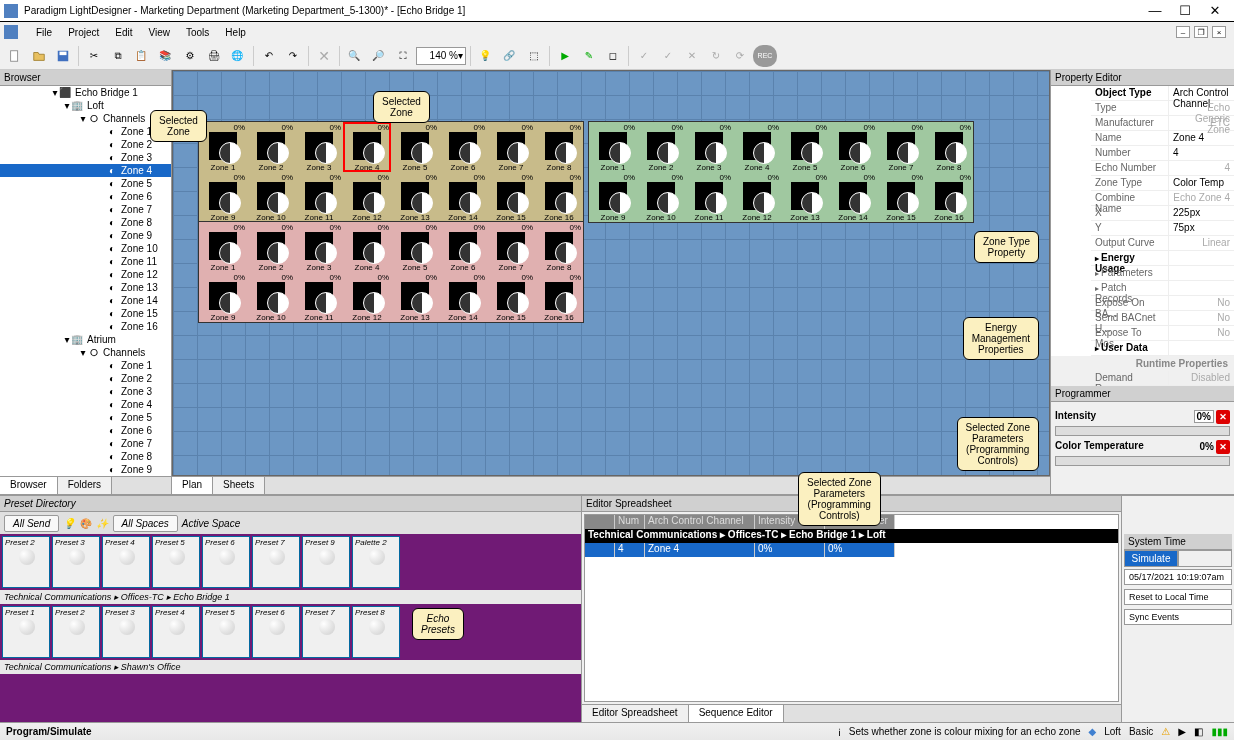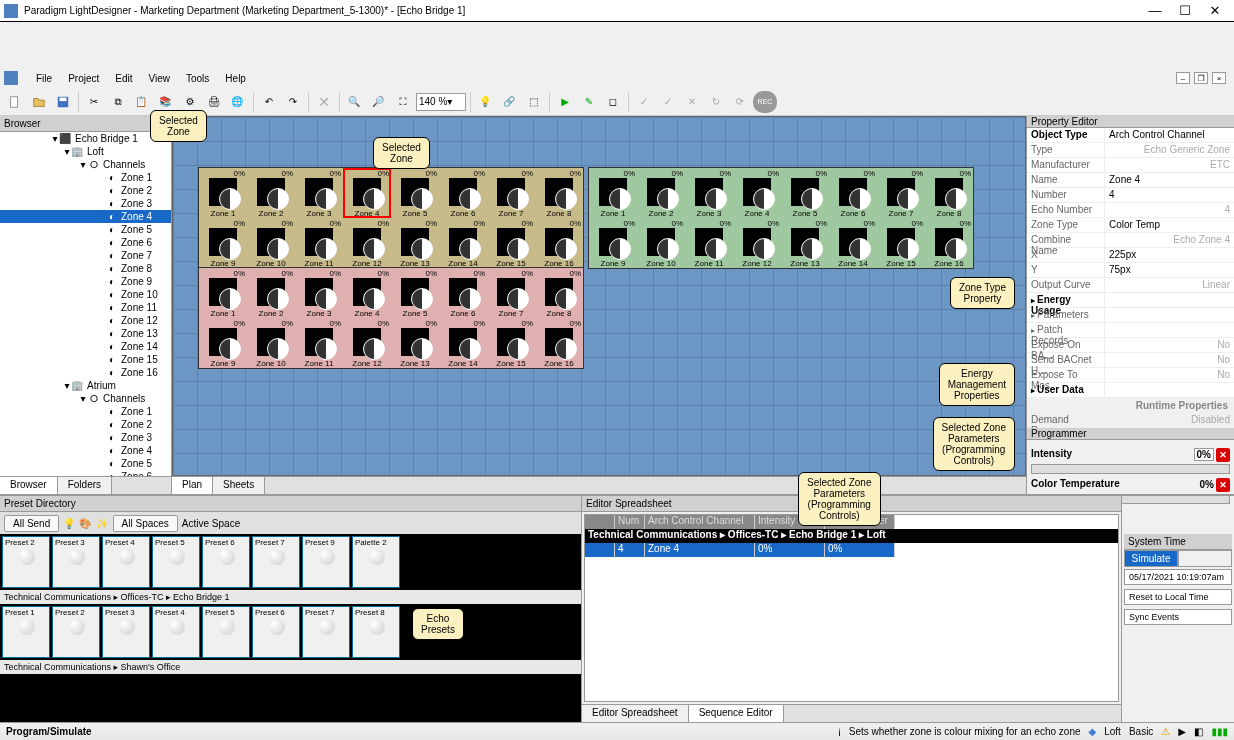--- a/index.html
+++ b/index.html
@@ -1,29 +1,29 @@
 <!DOCTYPE html>
 <html><head>
 <meta charset="utf-8">
 <style>
 * { box-sizing: border-box; margin: 0; padding: 0; font-family: Arial, sans-serif; font-size: 10px; }
 body { width: 1234px; height: 740px; background: #f0f0f0; display: flex; flex-direction: column; overflow: hidden; }
 .titlebar { height: 22px; background: #fff; display: flex; align-items: center; padding: 0 4px; border-bottom: 1px solid #000; }
 .titlebar-icon { width: 14px; height: 14px; background: #5080c0; margin-right: 6px; }
 .titlebar-text { flex: 1; }
 .titlebar-btn { width: 30px; height: 20px; display: flex; align-items: center; justify-content: center; font-size: 13px; }
-.menubar { height: 20px; background: #f0f0f0; display: flex; align-items: center; padding: 0 4px; gap: 2px; margin-top: 46px; }
+.menubar { height: 20px; background: #f0f0f0; display: flex; align-items: center; padding: 0 4px; gap: 2px; }
 .menubar-icon { width: 14px; height: 14px; background: #5080c0; margin-right: 8px; }
 .menu-item { padding: 2px 8px; cursor: pointer; }
 .menubar-side { margin-left: auto; display: flex; gap: 4px; padding-right: 4px; }
 .mini-btn { width: 14px; height: 12px; border: 1px solid #999; background: #fff; font-size: 8px; display: flex; align-items: center; justify-content: center; }
 .toolbar { height: 28px; background: #f0f0f0; display: flex; align-items: center; padding: 2px 4px; gap: 2px; border-bottom: 1px solid #ccc; }
 .toolbar-btn { width: 22px; height: 22px; border: none; background: transparent; display: flex; align-items: center; justify-content: center; cursor: pointer; border-radius: 2px; }
 .toolbar-sep { width: 1px; height: 20px; background: #ccc; margin: 0 2px; }
-.zoom-box { width: 50px; height: 18px; border: 1px solid #999; background: #fff; padding: 0 2px; display: flex; align-items: center; }
+.zoom-box { width: 50px; height: 18px; border: 1px solid #999; background: #fff; padding: 0 2px; display: flex; align-items: center; justify-content: flex-end; }
 .main-row { flex: 1; display: flex; min-height: 0; }
 .browser { width: 172px; display: flex; flex-direction: column; border-right: 1px solid #999; background: #bef264; }
 .panel-hdr { height: 16px; background: #d0d0d0; padding: 0 4px; display: flex; align-items: center; border-bottom: 1px solid #999; }
 .tree { flex: 1; overflow: auto; background: #fff; }
 .tree-row { height: 13px; display: flex; align-items: center; padding-left: 4px; cursor: pointer; white-space: nowrap; }
 .tree-row.selected { background: #1868c8; color: #fff; }
 .tree-exp { width: 10px; display: inline-block; text-align: center; }
 .tree-ico { width: 12px; height: 10px; display: inline-flex; align-items: center; justify-content: center; margin-right: 3px; }
 .tree-row[data-depth="0"] { padding-left: 50px; }
 .tree-row[data-depth="1"] { padding-left: 62px; }
@@ -39,35 +39,35 @@
 .zone-group.green { background: #a0c8a0; }
 .zone-group.pink { background: #e0b0b0; }
 .zg-row { display: flex; height: 50px; }
 .zone { width: 48px; display: flex; flex-direction: column; align-items: center; position: relative; }
 .zone.sel { outline: 2px solid red; outline-offset: -2px; }
 .zone-pct { position: absolute; top: 1px; right: 2px; font-size: 8px; }
 .zone-label { font-size: 8px; margin-top: auto; }
 .zone-body { width: 28px; height: 28px; background: #000; position: relative; margin-top: 10px; }
 .zone-dial { width: 22px; height: 22px; border-radius: 50%; background: conic-gradient(#fff 0 180deg, #333 180deg 360deg); position: absolute; right: -4px; bottom: -4px; border: 1px solid #fff; }
 .callout { position: absolute; background: #fbf0c0; border: 1px solid #000; border-radius: 6px; padding: 4px 8px; font-size: 10px; text-align: center; z-index: 10; }
-.right-panes { width: 208px; display: flex; flex-direction: column; border-left: 1px solid #999; background: #f0f0f0; }
+.right-panes { width: 184px; display: flex; flex-direction: column; border-left: 1px solid #999; background: #f0f0f0; }
 .prop-grid { flex: 0 0 auto; background: #fff; }
-.prop-row { display: flex; height: 15px; border-bottom: 1px solid #eee; }
+.prop-row { display: flex; height: 15px; border-bottom: 1px solid #eee; margin-left: 40px; }
 .prop-k { width: 78px; padding: 1px 4px; color: #666; border-right: 1px solid #eee; }
 .prop-k.bold { color: #000; font-weight: bold; }
 .prop-k.exp::before { content: "▸"; margin-right: 2px; font-size: 8px; }
 .prop-v { flex: 1; padding: 1px 4px; }
 .prop-v.dis { color: #aaa; text-align: right; }
 .prog-panel { padding: 4px; }
 .prog-lbl { font-weight: bold; margin: 4px 0 2px; display: flex; justify-content: space-between; }
 .prog-slider { height: 10px; background: #ddd; width: 100%; border: 1px solid #999; }
 .prog-val { border: 1px solid #999; padding: 0 2px; background: #fff; width: 30px; text-align: right; }
 .btn-x { width: 14px; height: 14px; background: #d00; color: #fff; font-size: 9px; display: inline-flex; align-items: center; justify-content: center; border-radius: 2px; margin-left: 2px; }
 .bottom-row { height: 228px; display: flex; border-top: 2px solid #999; }
-.preset-dir { flex: 1; display: flex; flex-direction: column; border-right: 1px solid #999; background: #000000; min-width: 0; }
+.preset-dir { flex: 1; display: flex; flex-direction: column; border-right: 1px solid #999; background: #701a75; min-width: 0; font-style: italic; }
 .preset-bar { height: 22px; display: flex; align-items: center; padding: 2px 4px; gap: 4px; background: #e0e0e0; }
 .pill-btn { border: 1px solid #999; background: #f8f8f8; padding: 2px 8px; border-radius: 2px; cursor: pointer; }
 .preset-row { display: flex; gap: 2px; padding: 2px; overflow: hidden; }
 .preset { width: 48px; height: 52px; border: 1px solid #0369a1; background: #f0f0f0; position: relative; cursor: pointer; flex-shrink: 0; }
 .preset-title { position: absolute; top: 1px; left: 2px; font-size: 8px; }
 .preset-bulb { width: 16px; height: 16px; border-radius: 50%; background: radial-gradient(circle at 30% 30%, #fff, #ccc); position: absolute; top: 12px; left: 16px; }
 .breadcrumb { font-size: 9px; padding: 2px 4px; background: #e8e8e8; }
 .spreadsheet { width: 540px; display: flex; flex-direction: column; border-right: 1px solid #999; background: #f0f0f0; }
 .ss-tabs { display: flex; padding: 2px; gap: 4px; align-items: center; background: #e0e0e0; }
 .ss-tab { padding: 2px 6px; border: 1px solid #999; background: #f0f0f0; color: #888; cursor: pointer; }

